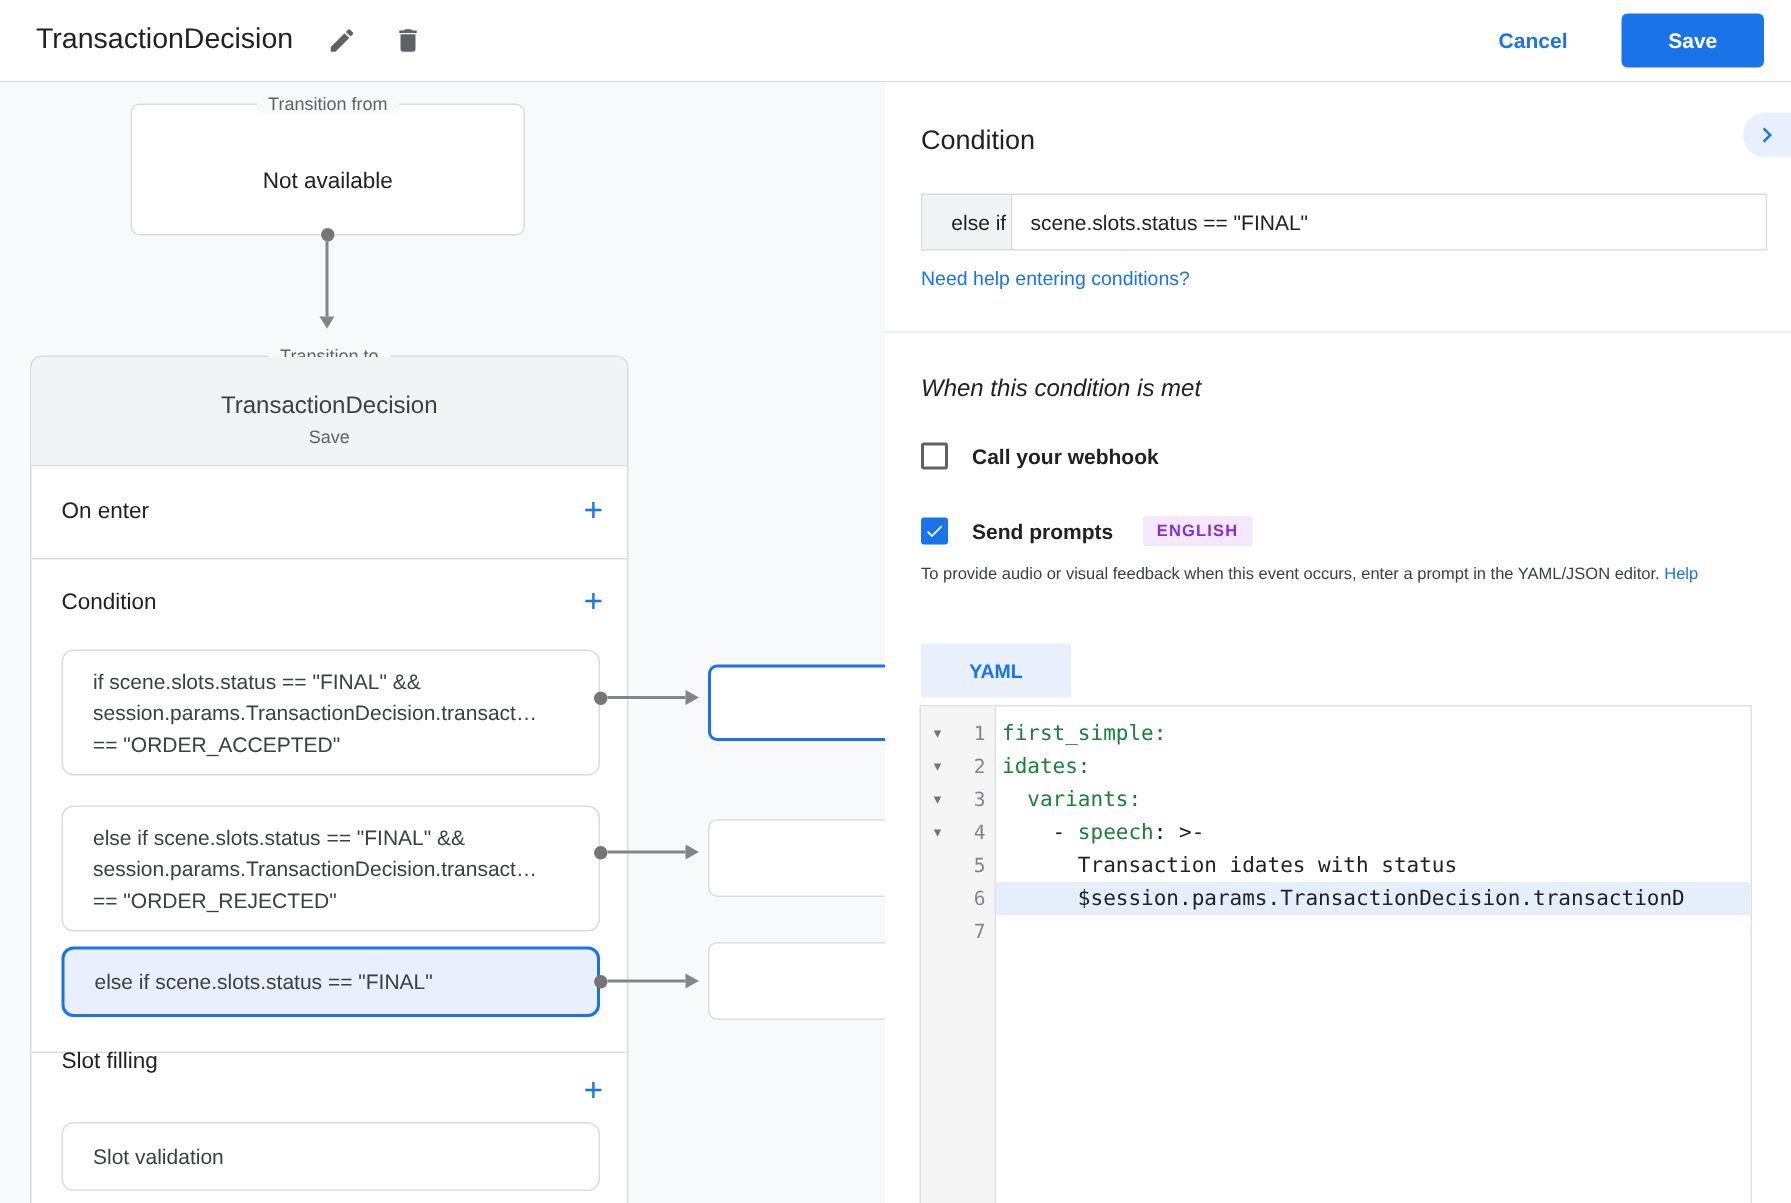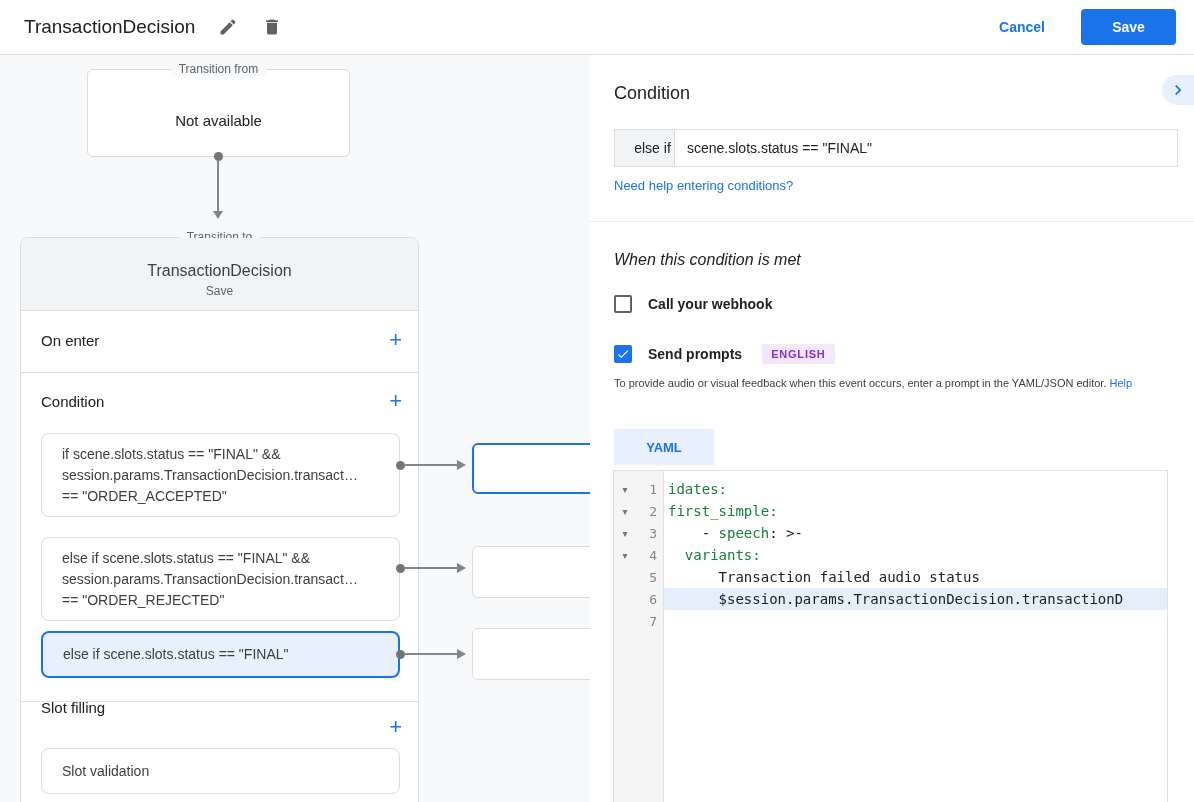--- a/index.html
+++ b/index.html
@@ -299,24 +299,24 @@
           <div class="gut-row">
             <span class="fold"></span>
             <span class="lnum">6</span>
           </div>
           <div class="gut-row">
             <span class="fold"></span>
             <span class="lnum">7</span>
           </div>
         </div>
       <div class="code-area">
+          <div class="code-row"><span class="key">first_simple:</span></div>
           <div class="code-row"><span class="key">idates:</span></div>
-          <div class="code-row"><span class="key">first_simple:</span></div>
+          <div class="code-row"><span class="plain">  </span><span class="key">variants:</span></div>
           <div class="code-row"><span class="plain">    - </span><span class="key">speech</span><span class="plain">: &gt;-</span></div>
-          <div class="code-row"><span class="plain">  </span><span class="key">variants:</span></div>
-          <div class="code-row"><span class="plain">      Transaction failed audio status</span></div>
+          <div class="code-row"><span class="plain">      Transaction idates with status</span></div>
           <div class="code-row hl"><span class="plain">      $session.params.TransactionDecision.transactionD</span></div>
           <div class="code-row"></div>
         </div>
     </div>
   </div>
 
 </div>
 
 </body></html>

